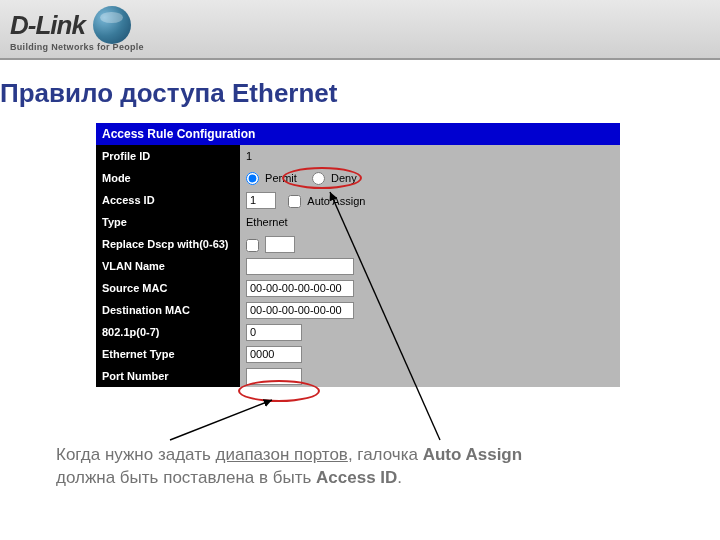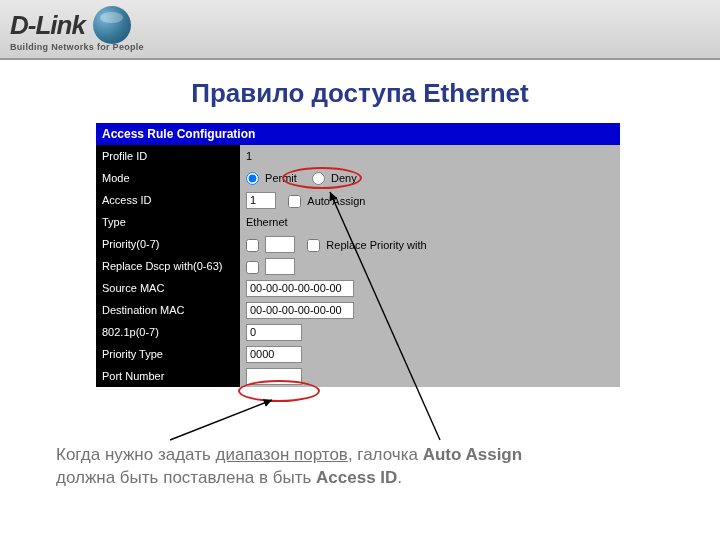--- a/index.html
+++ b/index.html
@@ -5,26 +5,26 @@
   * { box-sizing: border-box; margin: 0; padding: 0; }
   body { font-family: Arial, sans-serif; width: 720px; height: 540px; background: #fff; position: relative; }
   .header-bar { height: 60px; background: linear-gradient(to bottom, #e8e8e8 0%, #d0d0d0 100%); border-bottom: 2px solid #999; display: flex; align-items: center; padding-left: 10px; }
   .logo { display: flex; align-items: center; }
   .logo-text { font-size: 26px; font-weight: bold; font-style: italic; color: #333; letter-spacing: -1px; }
   .globe { width: 38px; height: 38px; border-radius: 50%; background: radial-gradient(circle at 30% 30%, #7ab8d8, #3a7a9a, #1a4a6a); margin-left: 8px; position: relative; }
   .globe::after { content: ""; position: absolute; width: 60%; height: 30%; background: rgba(255,255,255,0.3); border-radius: 50%; top: 15%; left: 20%; }
   .tagline { font-size: 9px; color: #555; margin-top: -2px; font-weight: bold; letter-spacing: 0.3px; text-align: right; }
   .logo-block { display: flex; flex-direction: column; }
   .logo-row { display: flex; align-items: center; }
-  .title { font-size: 26px; font-weight: bold; color: #2a3a8a; text-align: center; margin: 18px 0 14px; }
+  .title { font-size: 26px; font-weight: bold; color: #2a3a8a; margin: 18px 0 14px; }
   .config-table { width: 524px; margin-left: 96px; border-collapse: collapse; font-size: 11px; }
   .config-header { background: #0000d0; color: #fff; font-weight: bold; padding: 3px 6px; text-align: left; font-size: 12px; }
   .config-table tr { background: #b8b8b8; }
   .config-table td { padding: 2px 6px; height: 22px; }
-  .config-table td.label { background: #000; color: #fff; font-weight: normal; width: 144px; font-size: 11px; }
+  .config-table td.label { background: #000; color: #fff; font-weight: bold; width: 144px; font-size: 11px; }
   .config-table td.value { background: #b8b8b8; color: #000; }
   input[type="text"] { font-size: 11px; padding: 1px 3px; border: 1px solid #888; background: #fff; height: 17px; }
   .w30 { width: 30px; }
   .w56 { width: 56px; }
   .w108 { width: 108px; }
   input[type="radio"], input[type="checkbox"] { margin: 0 3px 0 0; vertical-align: middle; }
   .radio-lbl, .check-lbl { font-size: 11px; vertical-align: middle; margin-right: 12px; }
   .ellipse { position: absolute; border: 2px solid #cc2222; border-radius: 50%; pointer-events: none; }
   .caption { position: absolute; left: 56px; top: 444px; font-size: 17px; color: #737373; line-height: 1.35; }
   .underline { text-decoration: underline; }
@@ -76,57 +76,51 @@
       <input type="checkbox" style="">
       <span class="check-lbl">Auto Assign</span>
     </td>
   </tr>
 
   <tr>
     <td class="label">Type</td>
     <td class="value">Ethernet</td>
   </tr>
 
-  <tr>
-    <td class="label">Priority(0-7)</td>
-    <td class="value">
-      <input type="checkbox" style="">
-      <input type="text" class="w30" value="" style="">
-      &nbsp;&nbsp;
-      <input type="checkbox" style="">
-      <span class="check-lbl">Replace Priority with</span>
-    </td>
-  </tr>
 
   <tr>
     <td class="label">Replace Dscp with(0-63)</td>
     <td class="value">
       <input type="checkbox" style="">
       <input type="text" class="w30" value="" style="">
     </td>
   </tr>
 
+  <tr>
+    <td class="label">VLAN Name</td>
+    <td class="value"><input type="text" class="w108" value="" style=""></td>
+  </tr>
 
   <tr>
     <td class="label">Source MAC</td>
     <td class="value"><input type="text" class="w108" value="00-00-00-00-00-00" style=""></td>
   </tr>
 
   <tr>
     <td class="label">Destination MAC</td>
     <td class="value"><input type="text" class="w108" value="00-00-00-00-00-00" style=""></td>
   </tr>
 
   <tr>
     <td class="label">802.1p(0-7)</td>
     <td class="value"><input type="text" class="w56" value="0" style=""></td>
   </tr>
 
   <tr>
-    <td class="label">Priority Type</td>
+    <td class="label">Ethernet Type</td>
     <td class="value"><input type="text" class="w56" value="0000" style=""></td>
   </tr>
 
   <tr>
     <td class="label">Port Number</td>
     <td class="value"><input type="text" class="w56" value="" style=""></td>
   </tr>
 </tbody>
   </table>
 

